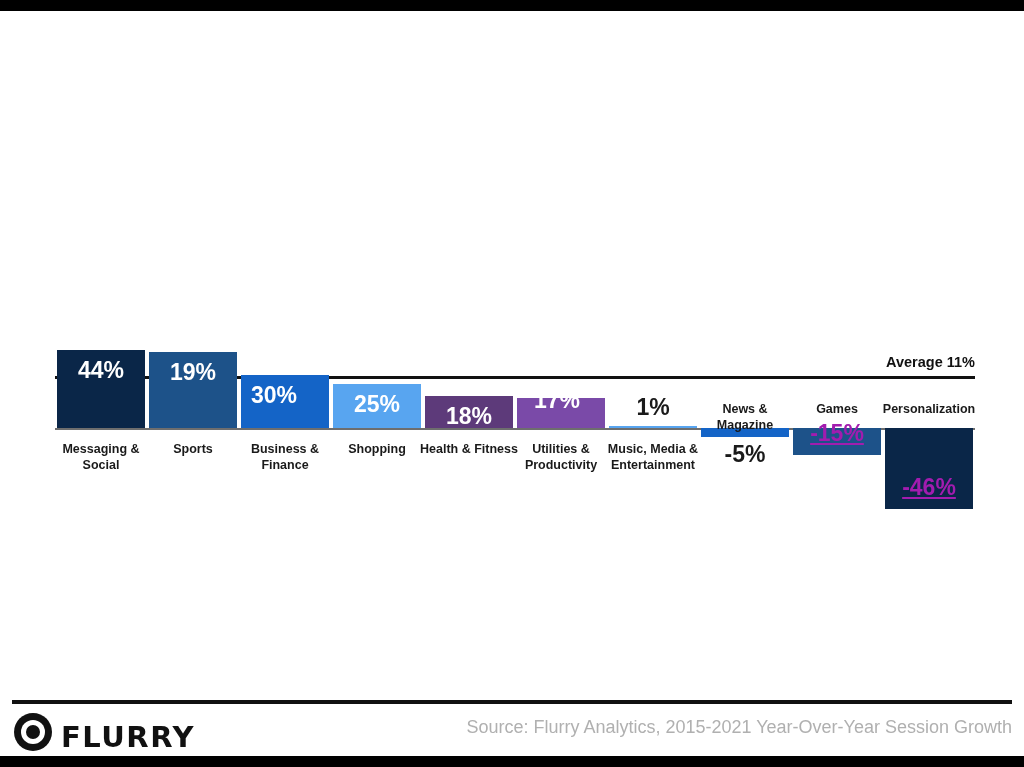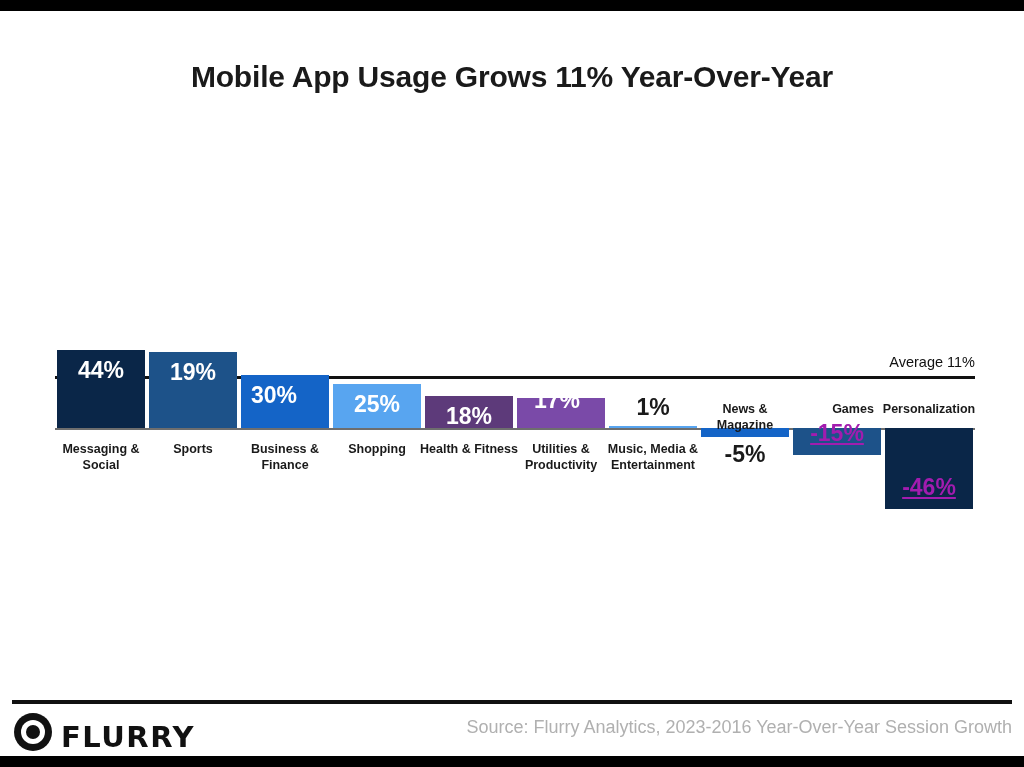--- a/index.html
+++ b/index.html
@@ -78,21 +78,21 @@
     top: 216px;
     width: 920px;
     height: 3px;
     background: #111111;
   }
   .avg-label {
     position: absolute;
     right: 0;
     top: 194px;
     font-size: 14.5px;
-    font-weight: normal;
+    font-weight: bold;
     color: #111111;
     white-space: nowrap;
   }
 
   
   .bar {
     position: absolute;
     box-sizing: border-box;
   }
   .bar-value {
@@ -179,21 +179,20 @@
   }
 </style>
 </head>
 <body>
 
 <div id="canvas">
 
   <div class="band band-top"></div>
   <div class="band band-bottom"></div>
 
-  <div class="title">Mobile App Usage Grows 11% Year-Over-Year</div>
 
   <div id="plot">
     <div class="avg-line"></div>
     <div class="avg-label">Average 11%</div>
     <div class="axis-line"></div>
     <div id="bars">
         <div class="bar" style="left: 2px; width: 88px; height: 77.88px; background: rgb(10, 38, 72); top: 190.12px;"></div>
         <div class="bar-value inside-top" style="left: 2px; width: 88px; top: 197.12px;">44%</div>
         <div class="cat-label" style="left: -6px; width: 104px; top: 282px;">Messaging &amp; Social</div>
         <div class="bar" style="left: 94px; width: 88px; height: 76.11px; background: rgb(29, 82, 137); top: 191.89px;"></div>
@@ -212,27 +211,27 @@
         <div class="bar-value inside-top" style="left: 462px; width: 80px; top: 227px;">17%</div>
         <div class="cat-label" style="left: 454px; width: 104px; top: 282px;">Utilities &amp; Productivity</div>
         <div class="bar" style="left: 554px; width: 88px; height: 2px; background: rgb(88, 165, 240); top: 266px;"></div>
         <div class="bar-value outside" style="left: 554px; width: 88px; top: 234px;">1%</div>
         <div class="cat-label" style="left: 546px; width: 104px; top: 282px;">Music, Media &amp; Entertainment</div>
         <div class="bar" style="left: 646px; width: 88px; height: 8.85px; background: rgb(20, 100, 199); top: 268px;"></div>
         <div class="bar-value outside" style="left: 646px; width: 88px; top: 280.85px;">-5%</div>
         <div class="cat-label" style="left: 638px; width: 104px; top: 242px;">News &amp; Magazine</div>
         <div class="bar" style="left: 738px; width: 88px; height: 26.55px; background: rgb(29, 82, 137); top: 268px;"></div>
         <div class="bar-value inside-bottom" style="left: 738px; width: 88px; top: 259.55px;">-15%</div>
-        <div class="cat-label" style="left: 746px; width: 104px; top: 242px; text-align: center;">Games</div>
+        <div class="cat-label" style="left: 730px; width: 104px; top: 242px; text-align: center;">Games</div>
         <div class="bar" style="left: 830px; width: 88px; height: 81.42px; background: rgb(10, 38, 72); top: 268px;"></div>
         <div class="bar-value inside-bottom" style="left: 830px; width: 88px; top: 314.42px;">-46%</div>
         <div class="cat-label" style="left: 822px; width: 104px; top: 242px;">Personalization</div>
       </div>
   </div>
 
   <div class="footer-rule"></div>
   <div class="logo-wrap">
     <span class="logo-mark"></span>
     <span class="logo-text">FLURRY</span>
   </div>
-  <div class="source">Source: Flurry Analytics, 2023-2016 Year-Over-Year Session Growth</div>
+  <div class="source">Source: Flurry Analytics, 2015-2021 Year-Over-Year Session Growth</div>
 
 </div>
 
 </body></html>

